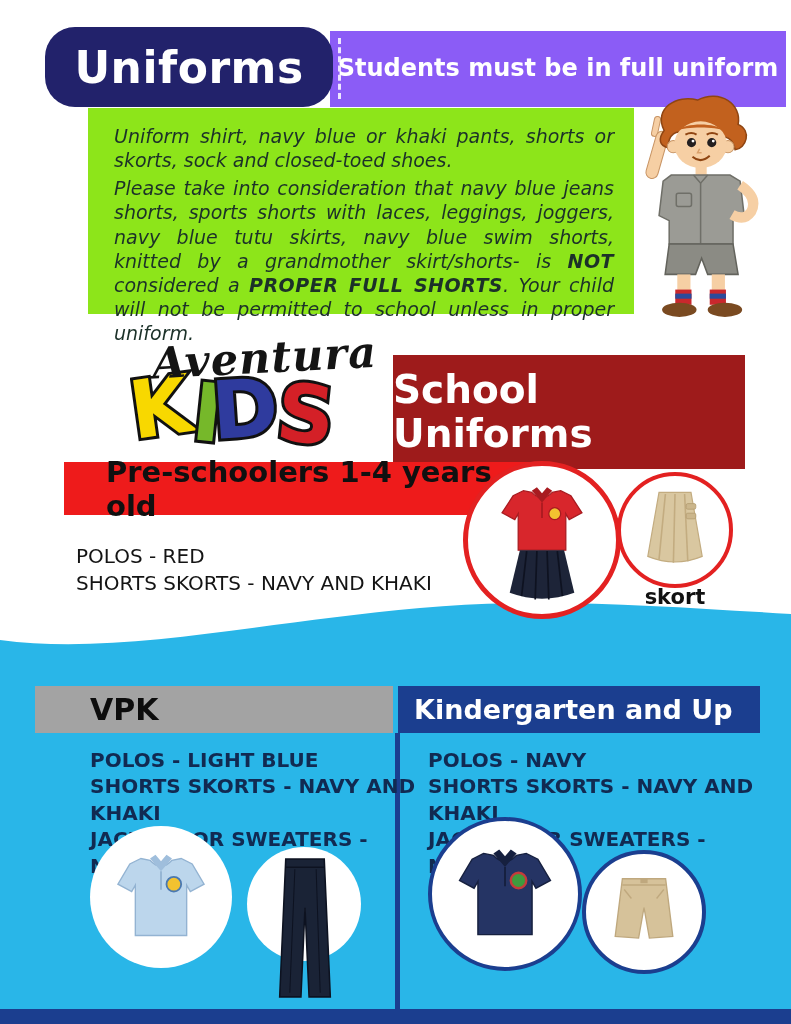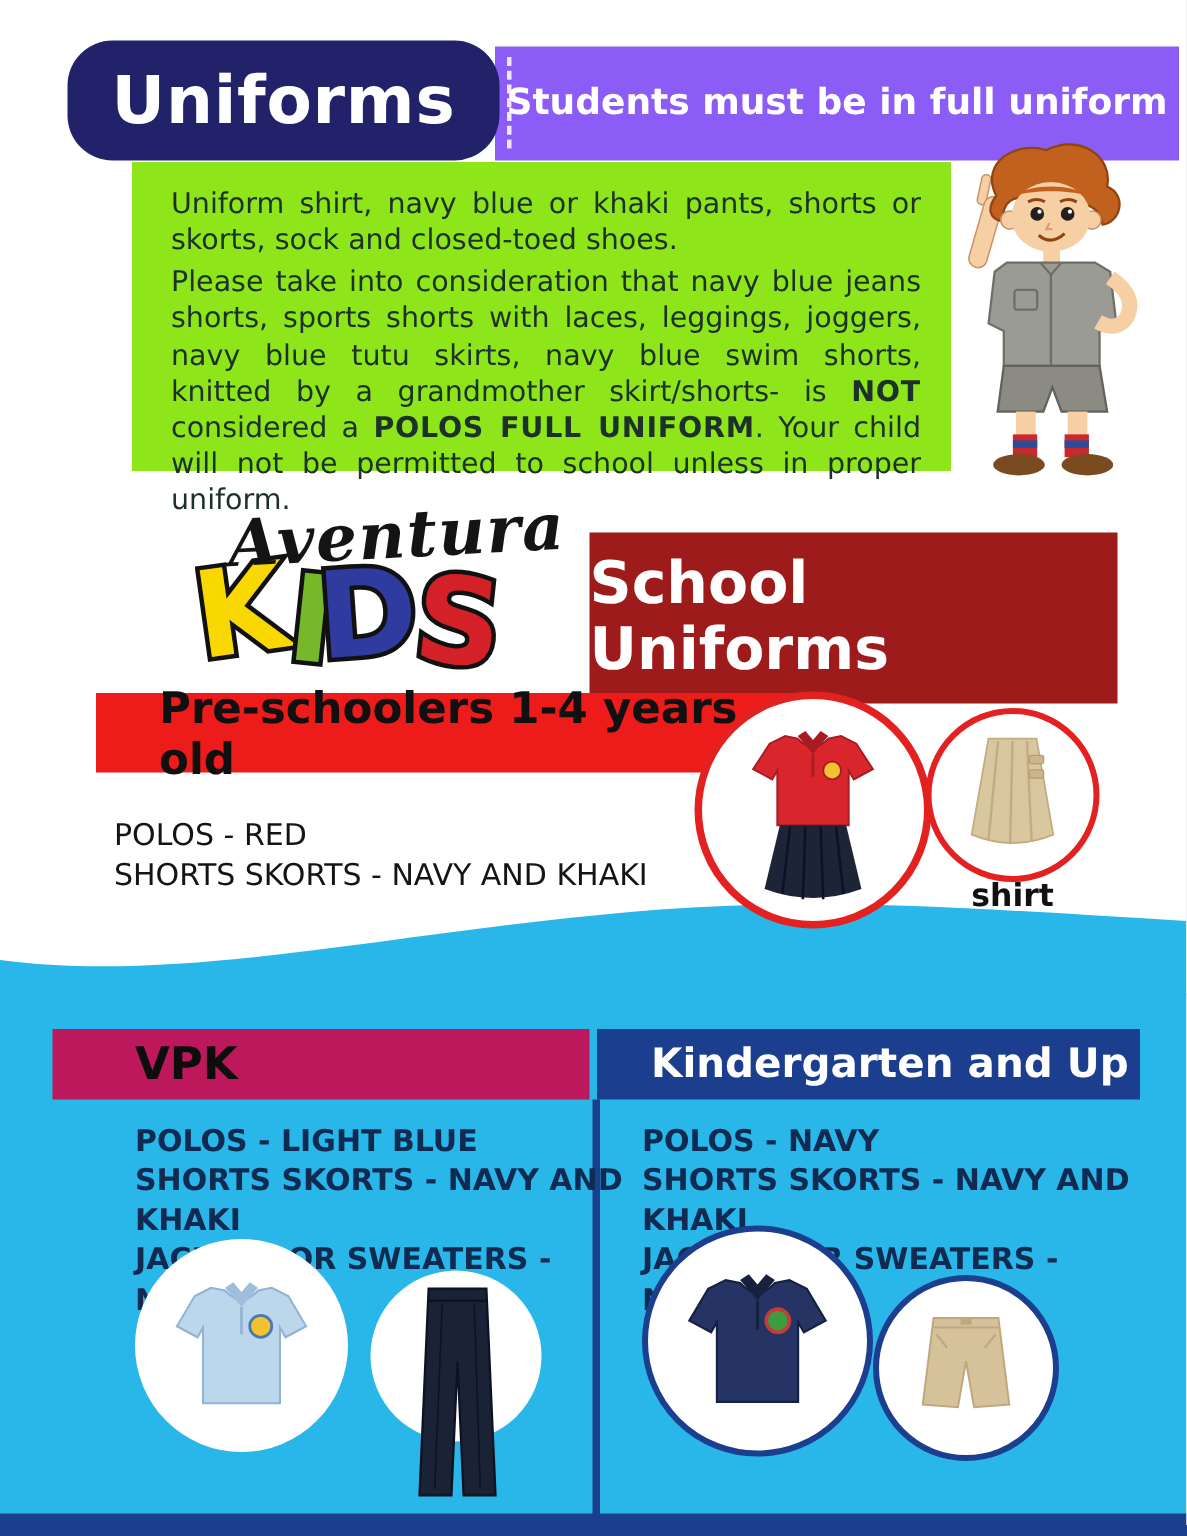--- a/index.html
+++ b/index.html
@@ -22,21 +22,21 @@
   .hdr-divider{
     position:absolute;left:338px;top:38px;height:61px;width:0;
     border-left:3px dashed rgba(255,255,255,.85);z-index:3;
   }
   
   .notice{
     position:absolute;left:88px;top:108px;width:546px;height:206px;background:#8DE51A;
     box-sizing:border-box;padding:16px 20px 0 26px;color:#1C3129;
     font-size:19px;line-height:1.27;text-align:justify;font-weight:500;
   }
-  .notice p{margin:0 0 4px 0;}
+  .notice p{margin:0 0 4px 0;font-style:italic;}
   .notice b{font-weight:bold;letter-spacing:.5px;}
   
   .boy{position:absolute;left:605px;top:94px;width:175px;height:228px;z-index:2;}
   
   .logo{position:absolute;left:130px;top:336px;width:270px;height:125px;}
   .logo-script{
     display:block;font-family:"DejaVu Serif","Liberation Serif",serif;font-style:italic;
     font-weight:bold;font-size:43px;color:#141414;transform:rotate(-3deg);
     margin-left:22px;letter-spacing:1px;line-height:1;
   }
@@ -55,27 +55,27 @@
   }
   .ps-list{position:absolute;left:76px;top:543px;width:390px;font-size:20px;line-height:1.35;color:#141414;font-weight:500;}
   .circle{position:absolute;border-radius:50%;background:#fff;display:flex;align-items:center;justify-content:center;}
   .ps-outfit{left:463px;top:461px;width:148px;height:148px;border:5px solid #E32121;z-index:2;}
   .ps-skort{left:617px;top:472px;width:108px;height:108px;border:4px solid #E32121;z-index:2;}
   .skort-label{position:absolute;left:617px;top:585px;width:116px;text-align:center;font-weight:bold;font-size:21px;color:#111;}
   
   .wave{position:absolute;left:0;top:592px;width:791px;height:72px;display:block;}
   .blue-bg{position:absolute;left:0;top:662px;width:791px;height:362px;background:#29B6E8;}
   .vpk-bar{
-    position:absolute;left:35px;top:686px;width:358px;height:47px;background:#be185d;
+    position:absolute;left:35px;top:686px;width:358px;height:47px;background:#a3a3a3;
     display:flex;align-items:center;padding-left:55px;box-sizing:border-box;
     font-size:30px;font-weight:800;color:#0d0d0d;
   }
   .kind-bar{
     position:absolute;left:398px;top:686px;width:362px;height:47px;background:#1B3E8F;
-    display:flex;align-items:center;padding-left:36px;box-sizing:border-box;
+    display:flex;align-items:center;padding-left:16px;box-sizing:border-box;
     font-size:27px;font-weight:800;color:#fff;
   }
   .col-divider{position:absolute;left:395px;top:733px;width:5px;height:277px;background:#1B3E8F;}
   .vpk-list{position:absolute;left:72px;top:747px;width:330px;font-size:20px;font-weight:600;color:#112A52;line-height:1.32;margin-left:18px;}
   .kind-list{position:absolute;left:428px;top:747px;width:340px;font-size:20px;font-weight:600;color:#112A52;line-height:1.32;}
   .vpk-polo{left:90px;top:826px;width:142px;height:142px;z-index:1;}
   .vpk-pants{left:247px;top:847px;width:114px;height:114px;z-index:1;}
   .pants-overlay{position:absolute;left:262px;top:855px;width:86px;height:152px;z-index:2;}
   .kind-polo{left:428px;top:817px;width:146px;height:146px;border:4px solid #1B3E8F;z-index:1;}
   .kind-shorts{left:582px;top:850px;width:116px;height:116px;border:4px solid #1B3E8F;z-index:1;}
@@ -89,21 +89,21 @@
   <div class="hdr-bar">
     <span>Students must be in full uniform</span>
   </div>
   <div class="hdr-title">
     <span>Uniforms</span>
   </div>
   <div class="hdr-divider"></div>
 
   <div class="notice">
     <p><span>Uniform shirt, navy blue or khaki pants, shorts or skorts, sock and closed-toed shoes.</span></p>
-    <p><span>Please take into consideration that navy blue jeans shorts, sports shorts with laces, leggings, joggers, navy blue tutu skirts, navy blue swim shorts, knitted by a grandmother skirt/shorts- is </span><b>NOT</b><span> considered a </span><b>POLOS FULL UNIFORM</b><span>.  Your child will not be permitted to school unless in proper uniform.</span></p>
+    <p><span>Please take into consideration that navy blue jeans shorts, sports shorts with laces, leggings, joggers, navy blue tutu skirts, navy blue swim shorts, knitted by a grandmother skirt/shorts- is </span><b>NOT</b><span> considered a </span><b>PROPER FULL SHORTS</b><span>.  Your child will not be permitted to school unless in proper uniform.</span></p>
   </div>
 
   <svg class="boy" viewBox="0 0 170 225">
 
     <rect x="46" y="22" width="6" height="20" rx="3" transform="rotate(12 49 32)" fill="#F6CFA4" stroke="#C89464" stroke-width="1"></rect>
     <rect x="44" y="36" width="12" height="48" rx="6" transform="rotate(16 50 60)" fill="#F6CFA4" stroke="#C89464" stroke-width="1"></rect>
 
     <path d="M57,36 C46,14 70,0 90,6 C112,-5 134,10 130,30 C144,36 138,54 127,55 C125,44 117,40 111,44 C103,32 87,32 79,40 C69,34 61,40 61,53 C52,51 51,44 57,36 Z" fill="#C2611E" stroke="#8F4512" stroke-width="1.5"></path>
 
     <circle cx="66" cy="52" r="6" fill="#F6CFA4" stroke="#C89464"></circle>
@@ -182,21 +182,21 @@
   <div class="circle ps-skort">
     <svg width="84" height="88" viewBox="0 0 100 110">
       <path d="M30,8 L70,8 L84,88 Q50,102 16,88 Z" fill="#D9C7A0" stroke="#C3AC80" stroke-width="1.5"></path>
       <line x1="38" y1="10" x2="30" y2="92" stroke="#C3AC80" stroke-width="2"></line>
       <line x1="50" y1="10" x2="48" y2="96" stroke="#C3AC80" stroke-width="2"></line>
       <line x1="62" y1="10" x2="66" y2="94" stroke="#C3AC80" stroke-width="2"></line>
       <rect x="64" y="22" width="12" height="7" rx="2" fill="#CBB68C" stroke="#B39C70"></rect>
       <rect x="64" y="34" width="12" height="7" rx="2" fill="#CBB68C" stroke="#B39C70"></rect>
     </svg>
   </div>
-  <div class="skort-label">shirt</div>
+  <div class="skort-label">skort</div>
 
   <svg class="wave" viewBox="0 0 791 72" preserveAspectRatio="none">
     <path d="M0,48 C120,64 260,30 420,16 C540,5 660,14 791,22 L791,72 L0,72 Z" fill="#29B6E8"></path>
   </svg>
   <div class="blue-bg"></div>
 
   <div class="vpk-bar">
     <span>VPK</span>
   </div>
   <div class="kind-bar">

